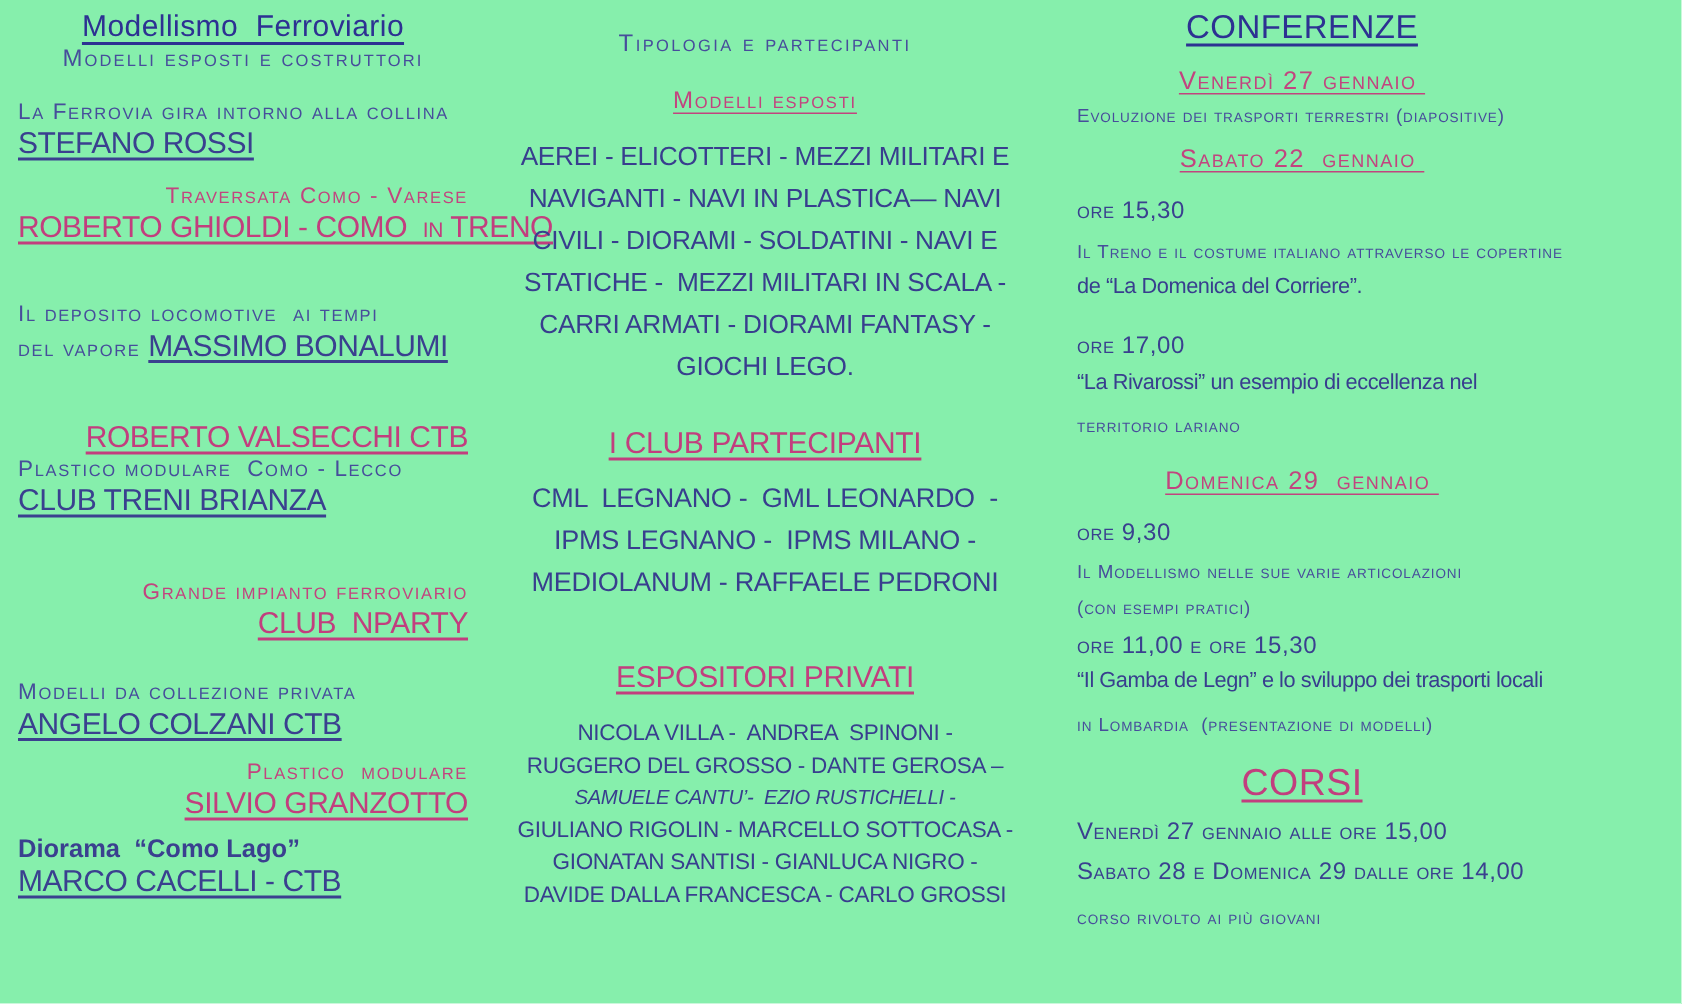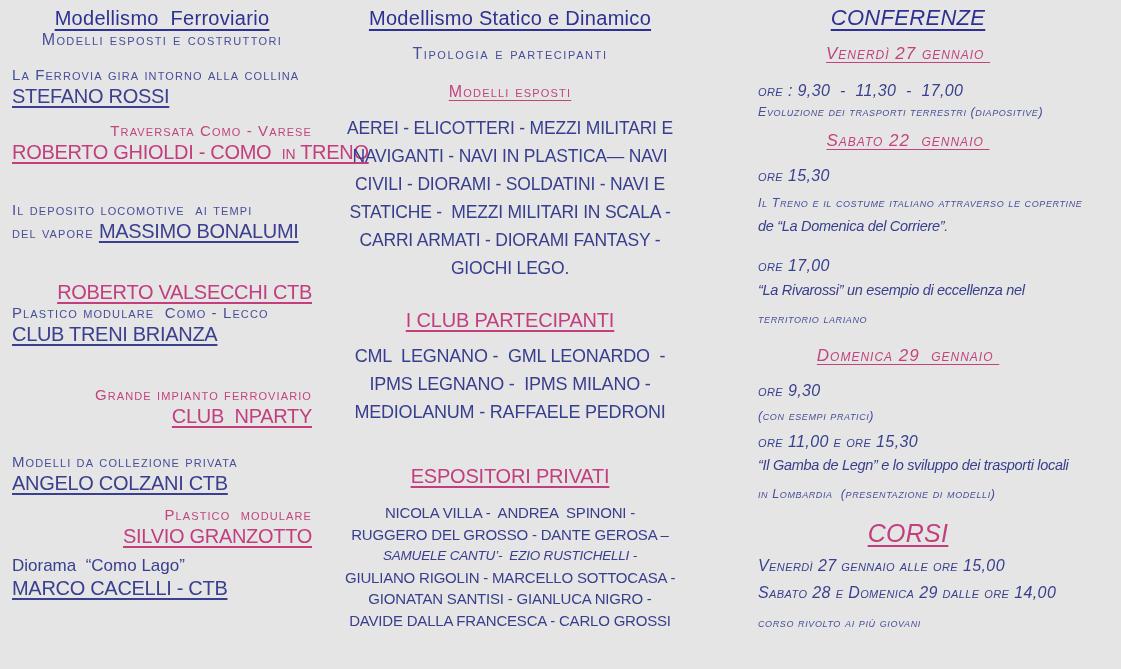--- a/index.html
+++ b/index.html
@@ -1,40 +1,40 @@
 <!DOCTYPE html>
 <html><head>
 <meta charset="utf-8">
 <style>
   * { margin:0; padding:0; box-sizing:border-box; }
   html,body { background:#ffffff; }
   .page {
-    position:relative; width:1121px; height:669px; background:#e5e5e5;
+    position:relative; width:1121px; height:669px; background:#86efac;
     font-family:"Liberation Sans","DejaVu Sans",sans-serif; overflow:hidden;
     color:#3a408f;
   }
   .col { position:absolute; top:0; }
   .col-left  { left:12px;  width:300px; padding-top:6px; }
   .col-mid   { left:345px; width:330px; padding-top:6px; text-align:center; }
-  .col-right { left:758px; width:300px; padding-top:5px;font-style:italic; }
+  .col-right { left:718px; width:300px; padding-top:5px; }
 
   .doc-title {
     color:#2d3192; font-size:20px; line-height:24px; text-align:center;
     text-decoration:underline; text-underline-offset:4px; text-decoration-thickness:1.5px;
     letter-spacing:0.3px; white-space:pre; font-weight:400;
   }
   .line { white-space:pre; }
 
   
   .sc-caption {
     font-variant:small-caps; color:#474d9b; font-size:15px; line-height:18px;
     letter-spacing:1.1px; white-space:pre;
   }
   .sc-caption.magenta { color:#c2447f; }
-  .normal-caption { color:#3a408f; font-size:17px; line-height:20px; white-space:pre; }
+  .normal-caption { color:#3a408f; font-size:17px; line-height:20px; white-space:pre;font-weight:bold; }
   .name {
     font-variant:small-caps; font-size:20px; line-height:24px; color:#3a408f;
     text-decoration:underline; text-underline-offset:3px; text-decoration-thickness:1.5px;
     letter-spacing:-0.3px; white-space:pre;
   }
   .name.magenta { color:#c23e7e; }
   .align-right { text-align:right; }
   .subtitle { text-align:center; font-size:16px; letter-spacing:1.4px; }
 
   
@@ -115,21 +115,20 @@
     </div>
 
     <div style="margin-top:8px">
       <div class="normal-caption">Diorama  “Como Lago”</div>
       <div class="name">MARCO CACELLI - CTB</div>
     </div>
 
   </section>
 
   <section class="col col-mid">
-    <div class="doc-title">Modellismo Statico e Dinamico</div>
     <div class="mid-sub">Tipologia e partecipanti</div>
     <div class="mid-models-header">Modelli esposti</div>
 
     <div style="margin-top:12px">
       <div class="mid-body-line">AEREI - ELICOTTERI - MEZZI MILITARI E</div>
       <div class="mid-body-line">NAVIGANTI - NAVI IN PLASTICA— NAVI</div>
       <div class="mid-body-line">CIVILI - DIORAMI - SOLDATINI - NAVI E</div>
       <div class="mid-body-line">STATICHE -  MEZZI MILITARI IN SCALA -</div>
       <div class="mid-body-line">CARRI ARMATI - DIORAMI FANTASY -</div>
       <div class="mid-body-line">GIOCHI LEGO.</div>
@@ -150,33 +149,33 @@
       <div class="exhibitor-line">GIULIANO RIGOLIN - MARCELLO SOTTOCASA -</div>
       <div class="exhibitor-line">GIONATAN SANTISI - GIANLUCA NIGRO -</div>
       <div class="exhibitor-line">DAVIDE DALLA FRANCESCA - CARLO GROSSI</div>
     </div>
   </section>
 
   <section class="col col-right">
     <div class="doc-title" style="font-size:22px;line-height:26px">CONFERENZE</div>
 
     <div class="day-header" style="margin-top:12px">Venerdì 27 gennaio </div>
-    <div class="rc-time" style="margin-top:16px">ore : 9,30  -  11,30  -  17,00</div>
     <div class="rc-sc" style="margin-top:4px">Evoluzione dei trasporti terrestri (diapositive)</div>
 
     <div class="day-header" style="margin-top:10px">Sabato 22  gennaio </div>
     <div class="rc-time" style="margin-top:14px">ore 15,30</div>
     <div class="rc-sc" style="margin-top:10px">Il Treno e il costume italiano attraverso le copertine</div>
     <div class="rc-normal" style="margin-top:6px">de “La Domenica del Corriere”.</div>
     <div class="rc-time" style="margin-top:21px">ore 17,00</div>
     <div class="rc-normal" style="margin-top:6px">“La Rivarossi” un esempio di eccellenza nel</div>
     <div class="rc-sc" style="margin-top:12px">territorio lariano</div>
 
     <div class="day-header" style="margin-top:18px">Domenica 29  gennaio </div>
     <div class="rc-time" style="margin-top:14px">ore 9,30</div>
+    <div class="rc-sc" style="margin-top:8px">Il Modellismo nelle sue varie articolazioni</div>
     <div class="rc-sc" style="margin-top:8px">(con esempi pratici)</div>
     <div class="rc-time" style="margin-top:8px">ore 11,00 e ore 15,30</div>
     <div class="rc-normal" style="margin-top:5px">“Il Gamba de Legn” e lo sviluppo dei trasporti locali</div>
     <div class="rc-sc" style="margin-top:12px">in Lombardia  (presentazione di modelli)</div>
 
     <div class="corsi-title" style="margin-top:18px">CORSI</div>
     <div class="rc-time" style="margin-top:10px">Venerdì 27 gennaio alle ore 15,00</div>
     <div class="rc-time" style="margin-top:8px">Sabato 28 e Domenica 29 dalle ore 14,00</div>
     <div class="rc-sc" style="margin-top:13px">corso rivolto ai più giovani</div>
   </section>

